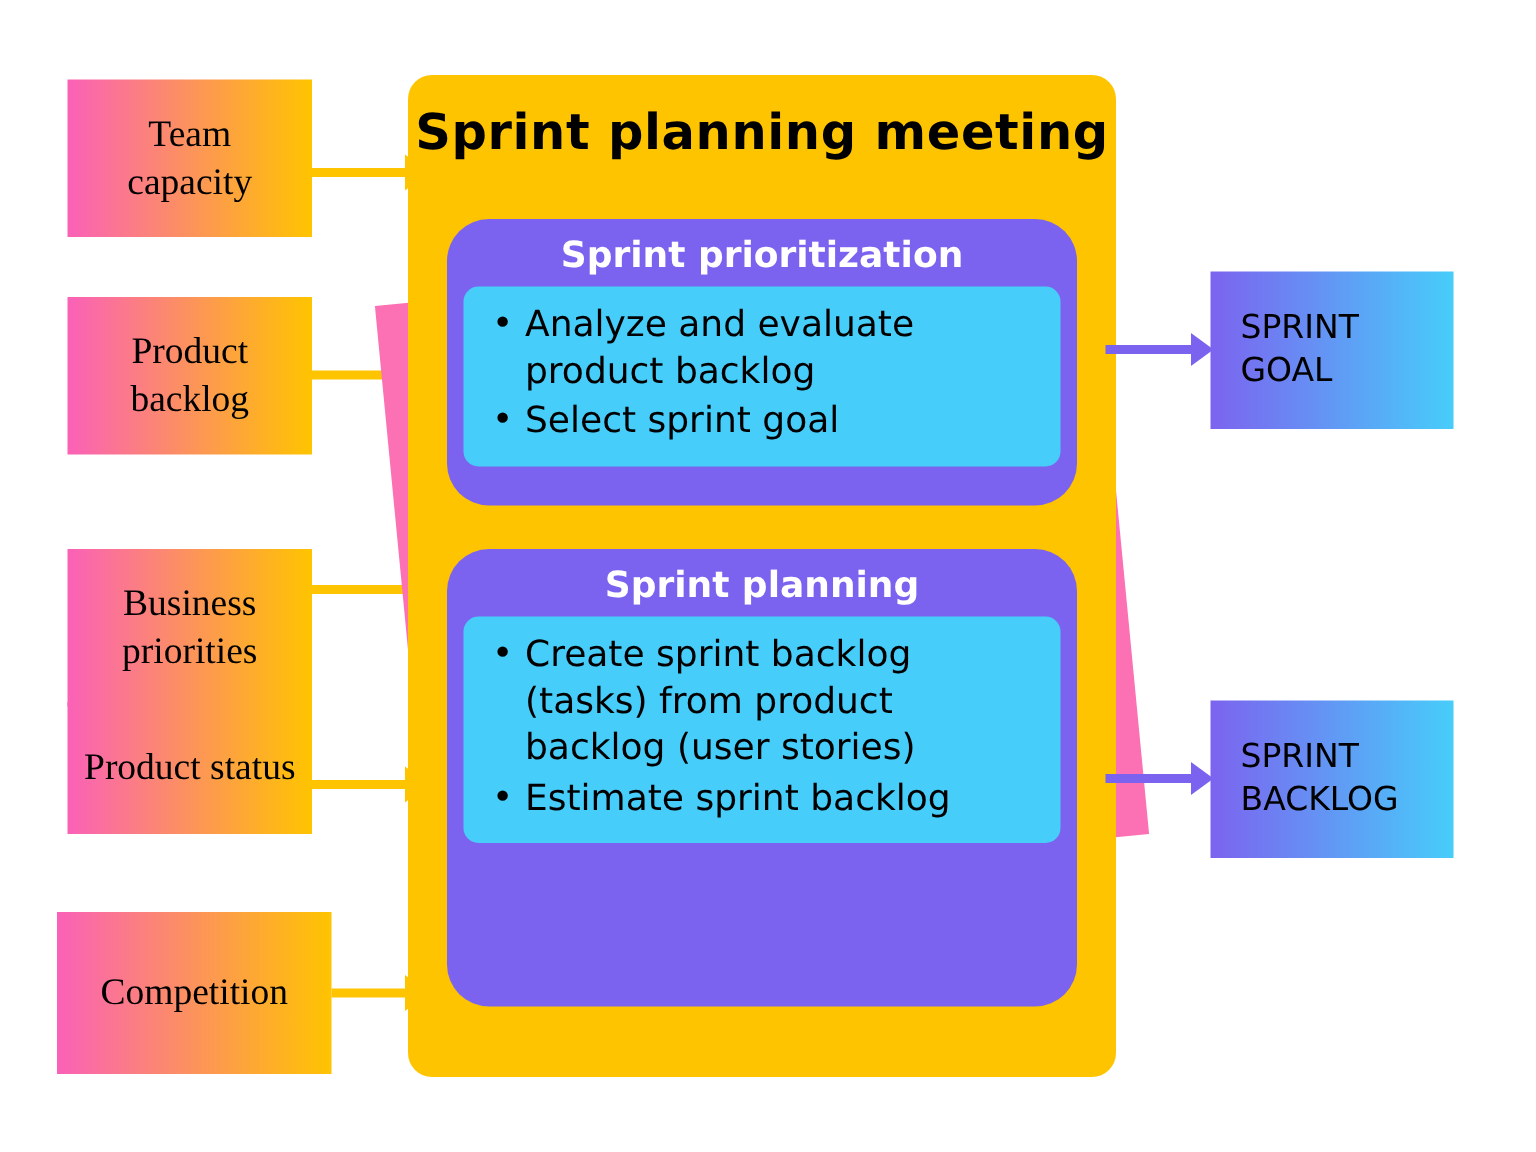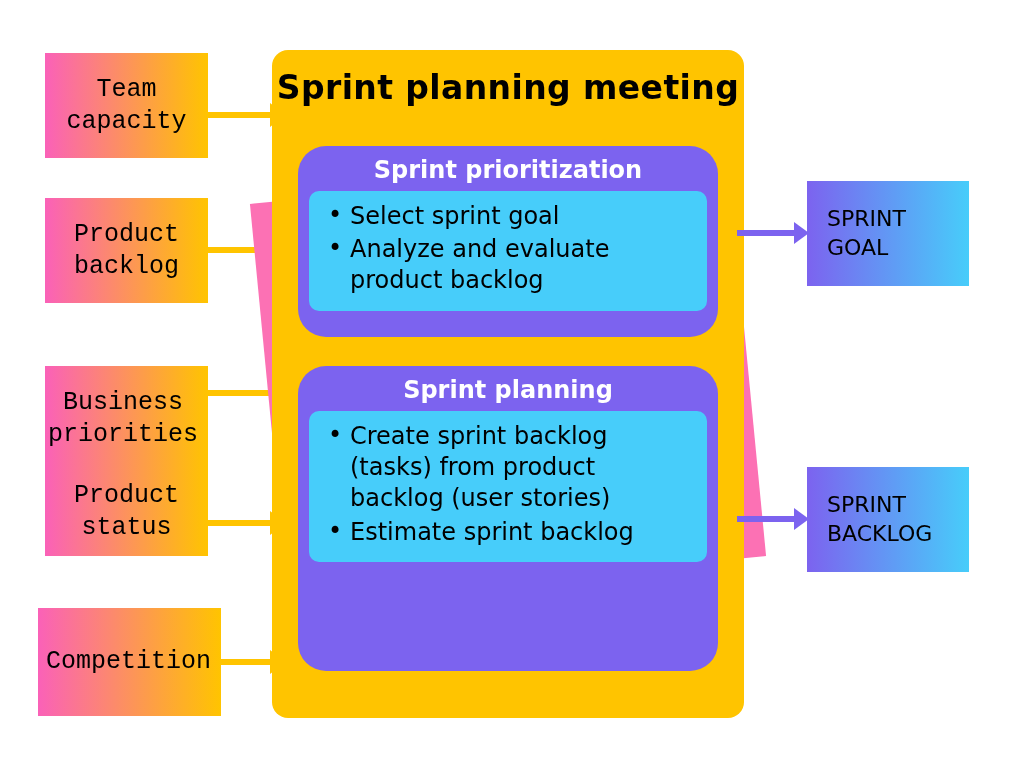--- a/index.html
+++ b/index.html
@@ -19,26 +19,26 @@
     width: 1024px;
     height: 768px;
     background: #ffffff;
   }
 
   
   .input-box {
     position: absolute;
     display: flex;
     align-items: center;
-    justify-content: flex-end;
+    justify-content: center;
     text-align: center;
     color: #000000;
     font-size: 25px;
     line-height: 1.28;
-    font-family: Liberation Mono, monospace;
+    font-family: Liberation Serif, serif;
     box-sizing: border-box;
     padding: 4px 10px;
   }
 
   
   .arrow-y {
     position: absolute;
     height: 24px;
   }
   .arrow-y .shaft {
@@ -237,22 +237,22 @@
   <div id="pink-slab"></div>
 
   <div id="main-card">
 
     <div id="main-title">Sprint planning meeting</div>
 
     <div class="panel" style="left:26px; top:96px; width:420px; height:191px;">
       <div class="panel-title">Sprint prioritization</div>
       <div class="panel-body">
         <ul>
+          <li>Analyze and evaluate product backlog</li>
           <li>Select sprint goal</li>
-          <li>Analyze and evaluate product backlog</li>
         </ul>
       </div>
     </div>
 
     <div class="panel" style="left:26px; top:316px; width:420px; height:305px;">
       <div class="panel-title">Sprint planning</div>
       <div class="panel-body">
         <ul>
           <li>Create sprint backlog (tasks) from product backlog (user stories)</li>
           <li>Estimate sprint backlog</li>

